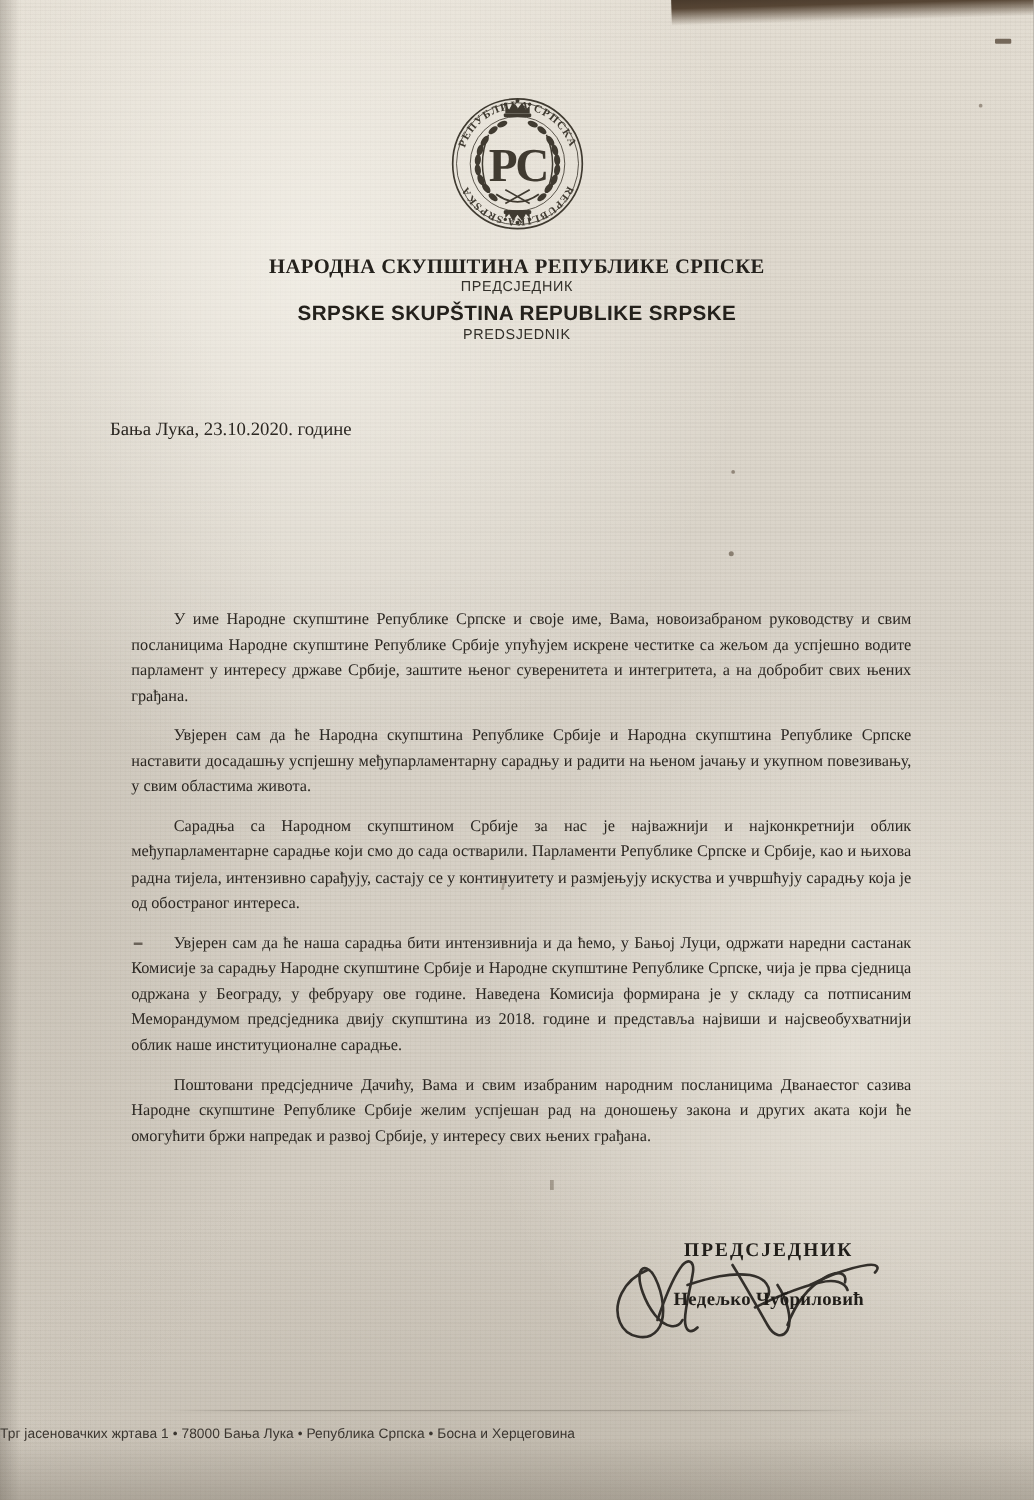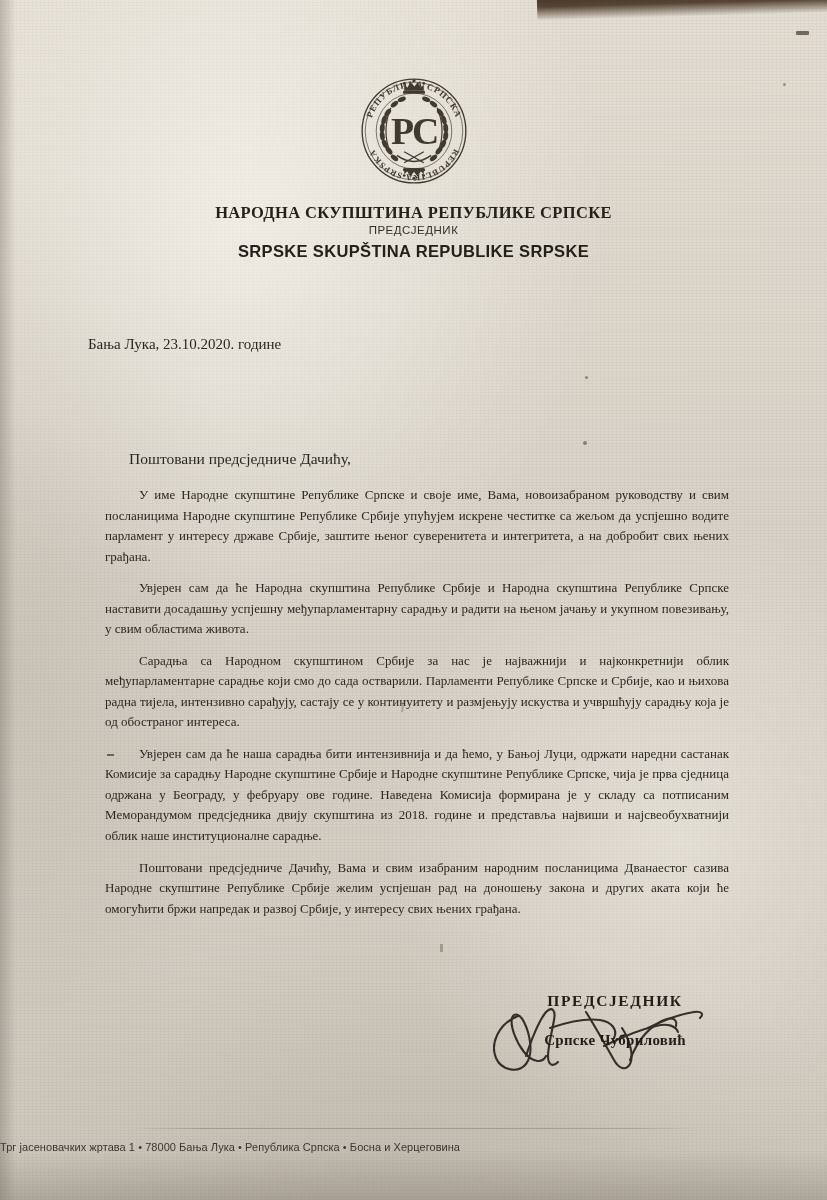--- a/index.html
+++ b/index.html
@@ -321,38 +321,38 @@
 
       <path d="M72,140 Q100,160 128,140" fill="none" stroke="#2f2a22" stroke-width="2.4"></path>
       <path d="M84,134 L116,152 M116,134 L84,152" stroke="#2f2a22" stroke-width="2.2" fill="none"></path>
 
       <text x="100" y="122" text-anchor="middle" font-family="'Liberation Serif', serif" font-size="62" font-weight="bold" fill="#2f2a22" letter-spacing="-4">РС</text>
     </svg>
 
     <div class="org-cyr">НАРОДНА СКУПШТИНА РЕПУБЛИКЕ СРПСКЕ</div>
     <div class="org-sub">ПРЕДСЈЕДНИК</div>
     <div class="org-lat">SRPSKE SKUPŠTINA REPUBLIKE SRPSKE</div>
+    <div class="org-sub">PREDSJEDNIK</div>
   </div>
 
   <div class="place-date ink">Бања Лука, 23.10.2020. године</div>
 
 
-  <div class="salutation ink">Поштовани предсједниче Дачићу,</div>
 
   <div class="body ink">
     <p>У име Народне скупштине Републике Српске и своје име, Вама, новоизабраном руководству и свим посланицима Народне скупштине Републике Србије упућујем искрене честитке са жељом да успјешно водите парламент у интересу државе Србије, заштите њеног суверенитета и интегритета, а на добробит свих њених грађана.</p>
     <p>Увјерен сам да ће Народна скупштина Републике Србије и Народна скупштина Републике Српске наставити досадашњу успјешну међупарламентарну сарадњу и радити на њеном јачању и укупном повезивању, у свим областима живота.</p>
     <p>Сарадња са Народном скупштином Србије за нас је најважнији и најконкретнији облик међупарламентарне сарадње који смо до сада остварили. Парламенти Републике Српске и Србије, као и њихова радна тијела, интензивно сарађују, састају се у континуитету и размјењују искуства и учвршћују сарадњу која је од обостраног интереса.</p>
     <p class="p4">Увјерен сам да ће наша сарадња бити интензивнија и да ћемо, у Бањој Луци, одржати наредни састанак Комисије за сарадњу Народне скупштине Србије и Народне скупштине Републике Српске, чија је прва сједница одржана у Београду, у фебруару ове године. Наведена Комисија формирана је у складу са потписаним Меморандумом предсједника двију скупштина из 2018. године и представља највиши и најсвеобухватнији облик наше институционалне сарадње.</p>
     <p>Поштовани предсједниче Дачићу, Вама и свим изабраним народним посланицима Дванаестог сазива Народне скупштине Републике Србије желим успјешан рад на доношењу закона и других аката који ће омогућити бржи напредак и развој Србије, у интересу свих њених грађана.</p>
   </div>
 
   <div class="signature ink">
     <div class="sig-title">ПРЕДСЈЕДНИК</div>
-    <div class="sig-name">Српске Чубриловић</div>
+    <div class="sig-name">Недељко Чубриловић</div>
 
     <svg class="sig-scribble" viewBox="0 0 250 80">
       <g fill="none" stroke="#1d1a16" stroke-width="2.1" stroke-linecap="round" stroke-linejoin="round">
         <path d="M38,18 C18,26 10,46 16,60 C21,72 38,76 46,66 C54,56 50,36 44,24 C40,16 34,14 32,20
                  C30,28 36,44 44,54 C52,64 62,66 66,58"></path>
         <path d="M46,58 C52,40 58,24 66,14 C72,8 76,12 74,22 C72,34 68,48 68,58
                  C68,66 72,70 78,64"></path>
         <path d="M70,30 C88,24 104,20 120,22 C132,24 138,32 134,40"></path>
         <path d="M106,14 C116,30 126,48 134,62 C139,71 146,73 150,66 C154,58 150,42 142,30"></path>
         <path d="M124,48 C140,40 158,32 176,28 C188,25 196,28 198,34"></path>

